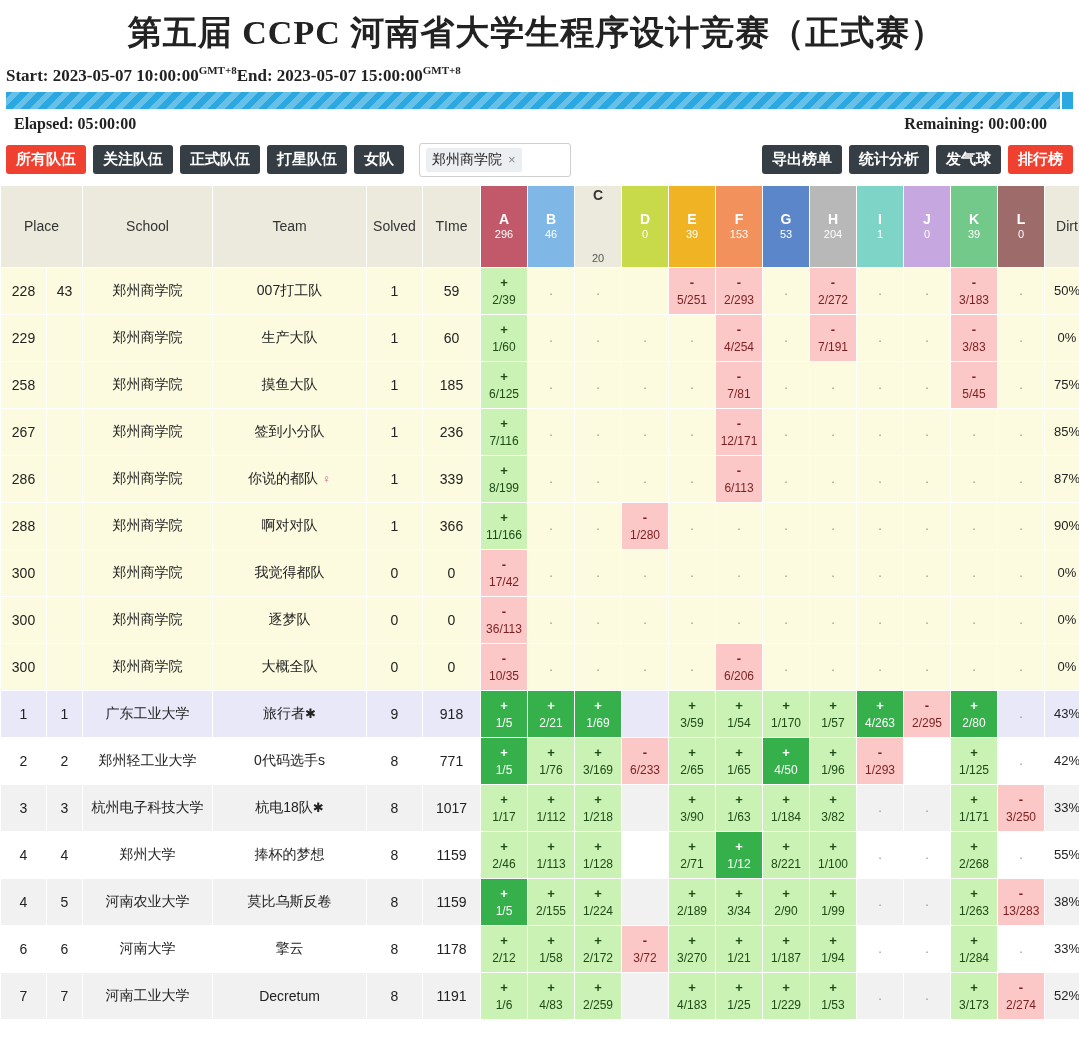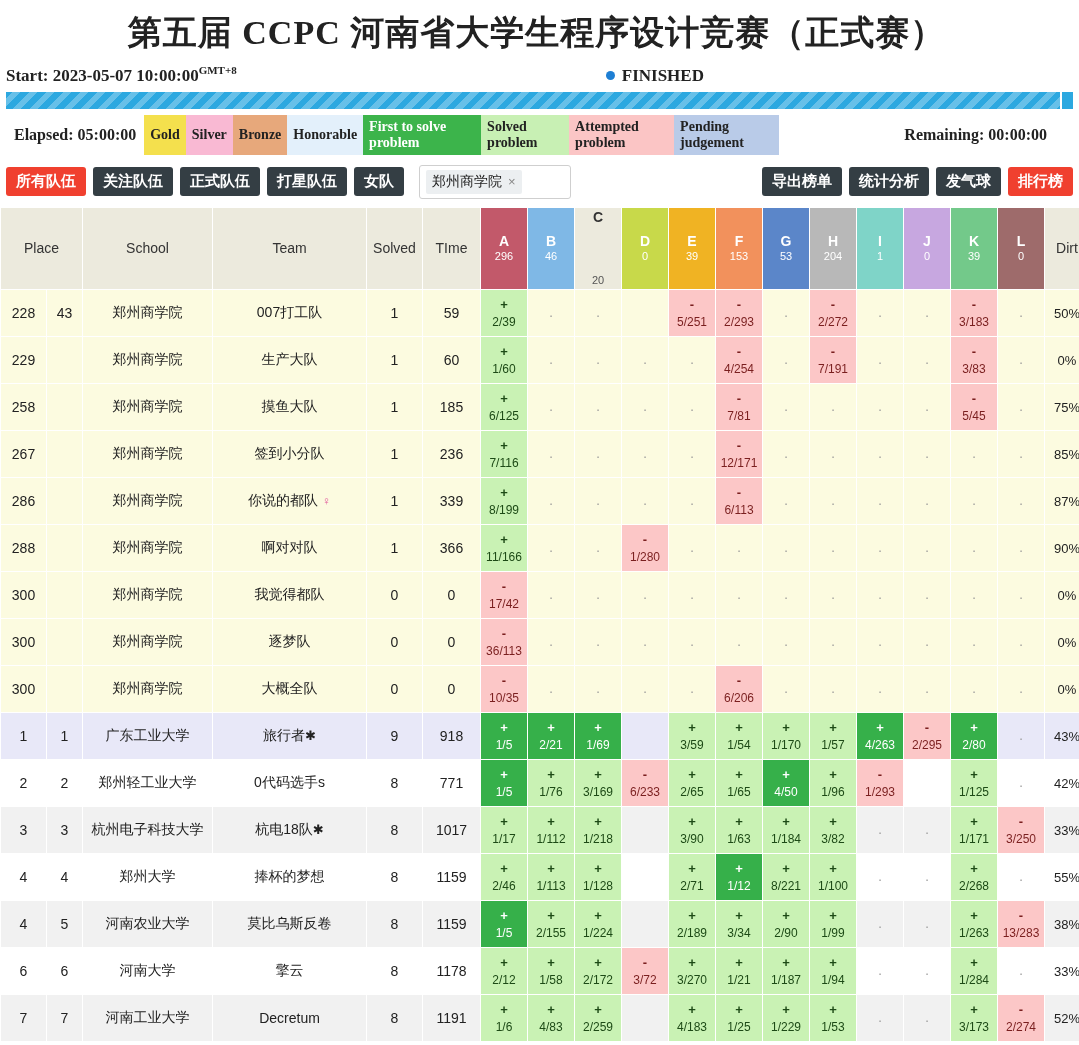--- a/index.html
+++ b/index.html
@@ -202,42 +202,32 @@
 </style>
 </head>
 <body>
 
 <div class="title">第五届 CCPC 河南省大学生程序设计竞赛（正式赛）</div>
 
 <div class="timerow">
   <div class="start">
     <span>Start: 2023-05-07 10:00:00</span><span class="gmt">GMT+8</span>
   </div>
-  <div class="mid">
-    <span class="dot"></span><span>FINISHED</span>
+  <div class="end">
+    <span>End: 2023-05-07 15:00:00</span><span class="gmt">GMT+8</span>
   </div>
 </div>
 
 <div class="progress-wrap">
   <div class="progress-bar"></div>
   <div class="progress-knob"></div>
 </div>
 
 <div class="legend">
   <div class="elapsed">Elapsed: 05:00:00</div>
-  <div class="chips">
-    <div class="chip gold">Gold</div>
-    <div class="chip silver">Silver</div>
-    <div class="chip bronze">Bronze</div>
-    <div class="chip honorable">Honorable</div>
-    <div class="chip first">First to solve problem</div>
-    <div class="chip solved">Solved problem</div>
-    <div class="chip attempted">Attempted problem</div>
-    <div class="chip pending">Pending judgement</div>
-  </div>
   <div class="remaining">Remaining: 00:00:00</div>
 </div>
 
 <div class="btnrow">
   <button class="btn red">所有队伍</button>
   <button class="btn dark">关注队伍</button>
   <button class="btn dark">正式队伍</button>
   <button class="btn dark">打星队伍</button>
   <button class="btn dark">女队</button>
   <div class="tagbox">

